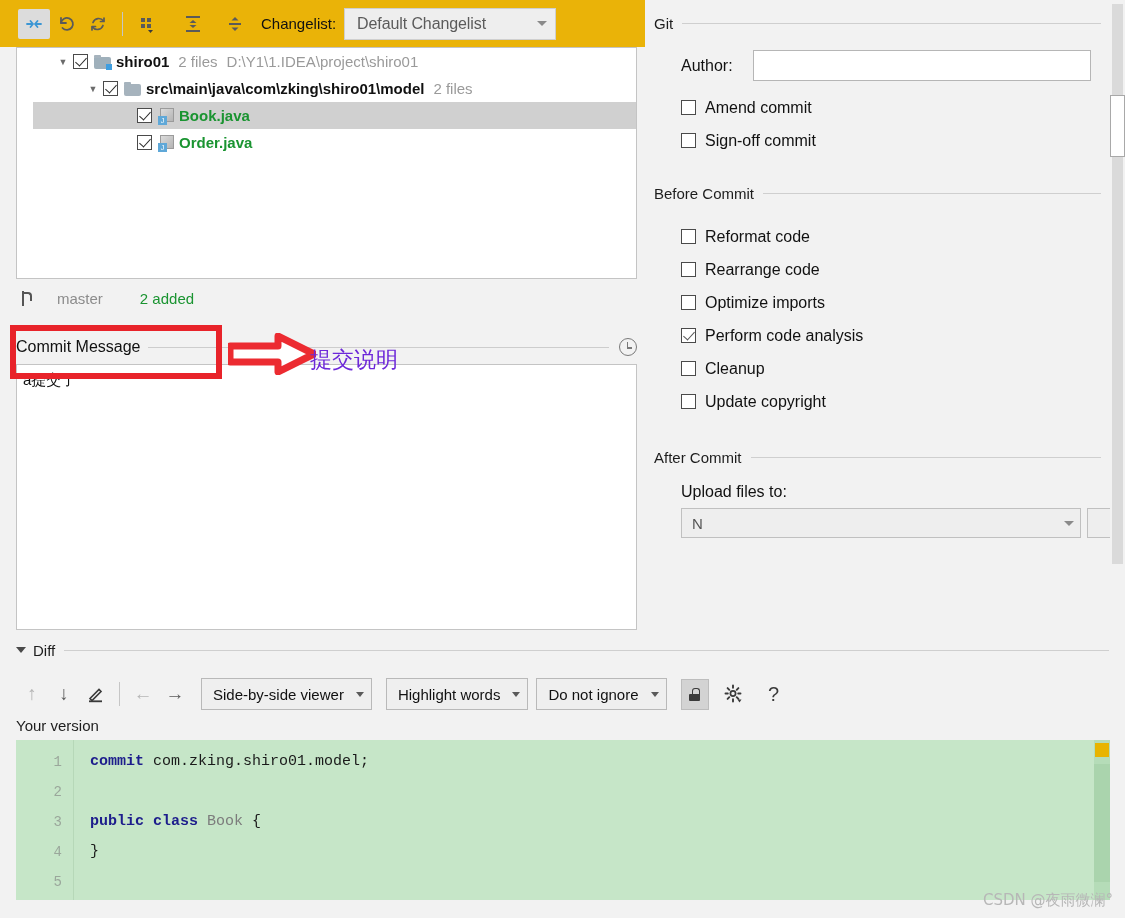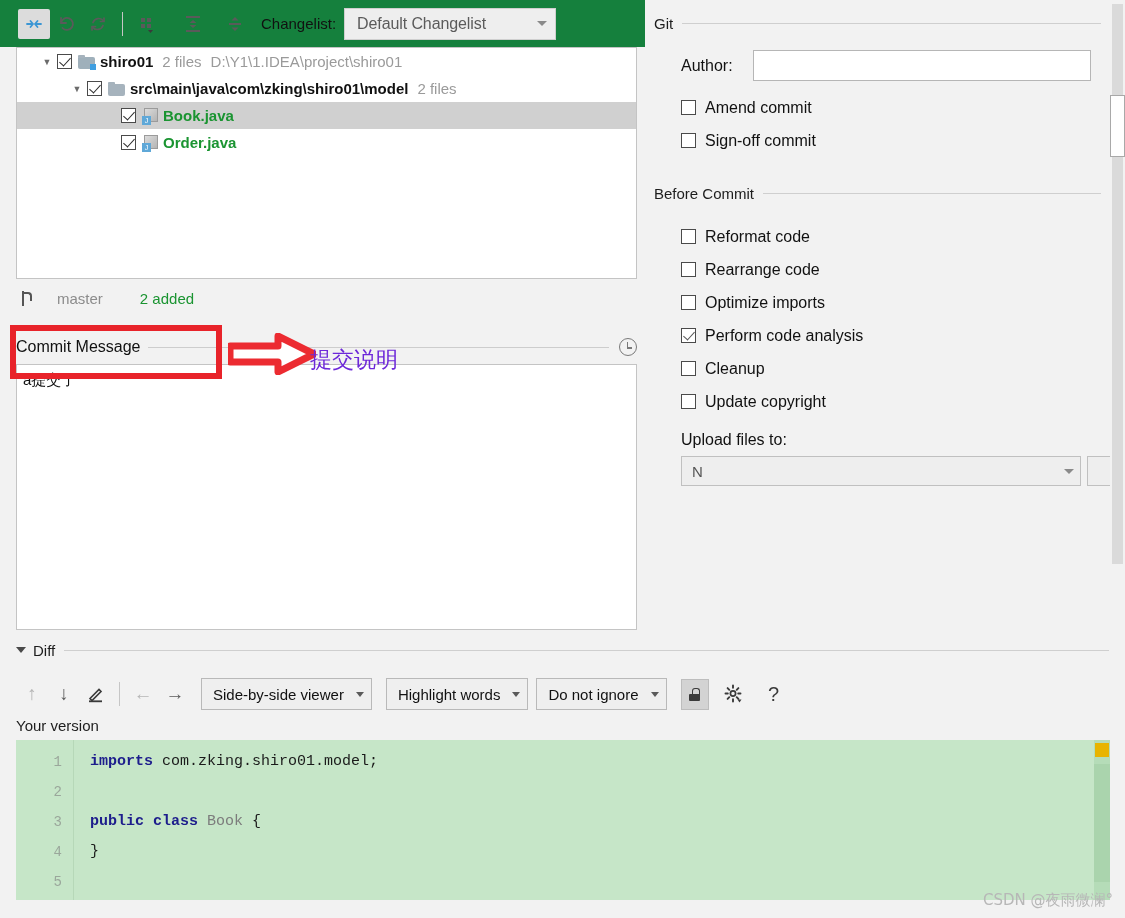--- a/index.html
+++ b/index.html
@@ -11,21 +11,21 @@
     font-size: 15px;
     color: #1d1d1d;
     overflow: hidden;
   }
   #root { position: relative; width: 1125px; height: 918px; }
 
   
   .toolbar {
     position: absolute; left: 0; top: 0; width: 645px; height: 47px;
     display: flex; align-items: center; padding-left: 18px; gap: 0;
-    background: #15803d;
+    background: #eab308;
   }
   .tb-btn {
     width: 32px; height: 30px; display: flex; align-items: center; justify-content: center;
     border-radius: 2px;
   }
   .tb-btn.active { background: #dcdcdc; }
   .tb-sep { width: 1px; height: 24px; background: #c6c6c6; margin: 0 8px; }
   .tb-label { margin-left: 10px; margin-right: 8px; font-size: 15px; color: #111; white-space: nowrap; }
   .combo {
     height: 32px; background: #eeeeee; border: 1px solid #cfcfcf;
@@ -35,20 +35,21 @@
   }
   .combo .cb-text { font-weight: 400; color: #5b5b5b; letter-spacing: -0.1px;}
   .chev { width: 0; height: 0; border-left: 5px solid transparent; border-right: 5px solid transparent;
           border-top: 5px solid #8a8a8a; margin-left: 10px; }
 
   
   .tree-panel {
     position: absolute; left: 16px; top: 47px; width: 621px; height: 232px;
     background: #ffffff; border: 1px solid #c4c4c4;
     overflow: hidden;
+    padding-left: 16px;
   }
   .tree-row { height: 27px; display: flex; align-items: center; padding-left: 6px; white-space: nowrap; }
   .tree-row.selected { background: #d0d0d0; }
   .arrow { width: 20px; display: inline-flex; justify-content: center; color: #6b6b6b; font-size: 11px; }
   .arrow.down::before { content: "\25BC"; font-size: 9px; }
   .arrow.right::before { content: "\25B6"; font-size: 9px; }
   .cbx {
     width: 15px; height: 15px; border: 1.4px solid #4a4a4a; background: #fff;
     display: inline-block; position: relative; margin-right: 6px; flex: none;
   }
@@ -388,20 +389,24 @@
     </div>
     <div class="chk-row">
       <span class="chk"></span>
       <span class="chk-label">Cleanup</span>
     </div>
     <div class="chk-row">
       <span class="chk"></span>
       <span class="chk-label">Update copyright</span>
     </div>
 
+    <div class="grp" style="margin-top:26px">
+      <span class="grp-label">After Commit</span>
+      <span class="grp-rule"></span>
+    </div>
 
     <div class="upload-label">Upload files to:</div>
     <div class="upload-row">
       <div class="upload-combo">
         <span>N</span>
         <span class="chev"></span>
       </div>
       <div class="upload-btn"></div>
     </div>
 
@@ -460,21 +465,21 @@
 
   <div class="editor">
     <div class="gutter">
       <div>1</div>
       <div>2</div>
       <div>3</div>
       <div>4</div>
       <div>5</div>
     </div>
     <div class="code">
-      <div><span class="kw">imports</span><span> com.zking.shiro01.model;</span></div>
+      <div><span class="kw">commit</span><span> com.zking.shiro01.model;</span></div>
       <div></div>
       <div><span class="kw">public class</span><span> </span><span class="cls">Book</span><span> {</span></div>
       <div><span>}</span></div>
       <div></div>
     </div>
     <div class="ed-scroll">
       <div class="ed-marker"></div>
       <div class="ed-thumb"></div>
     </div>
   </div>

